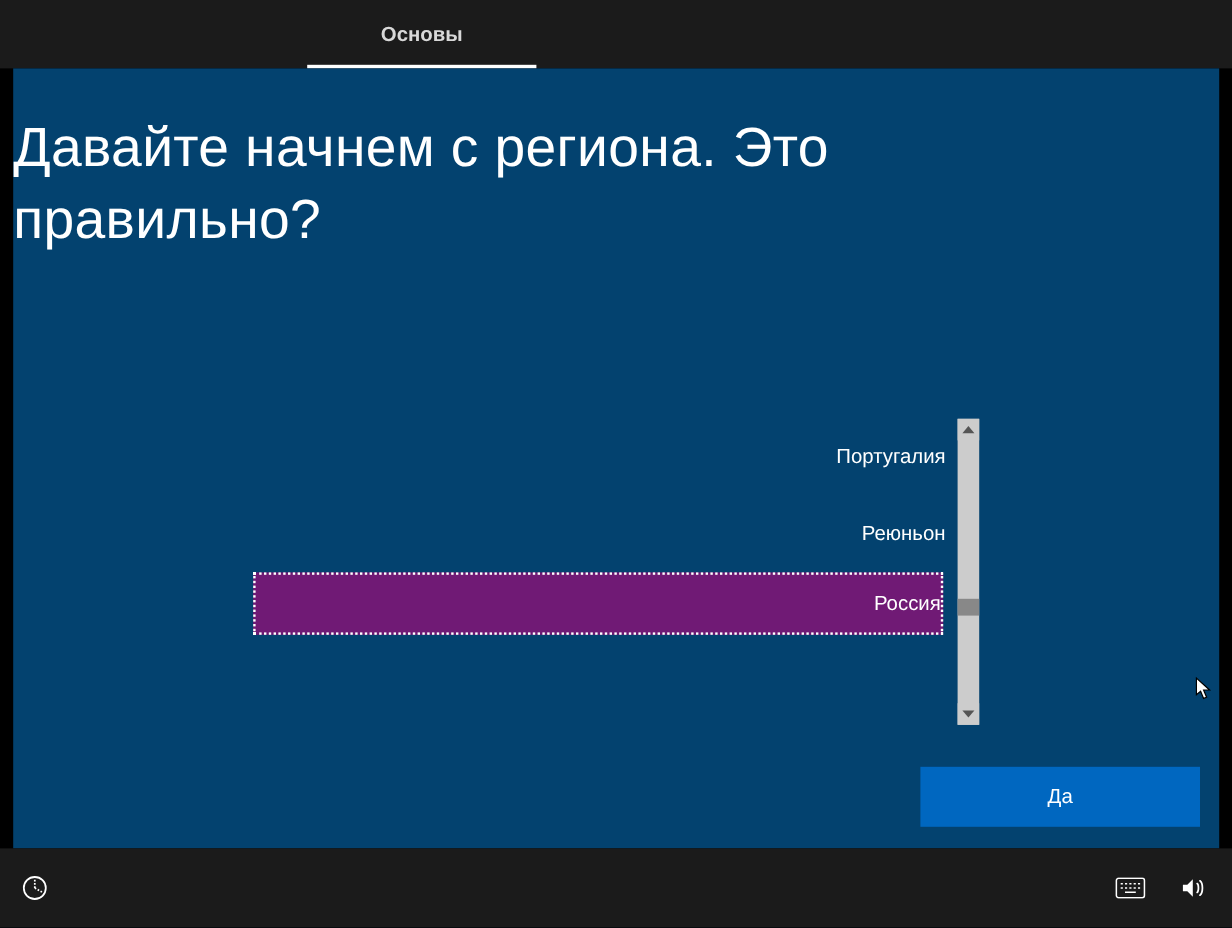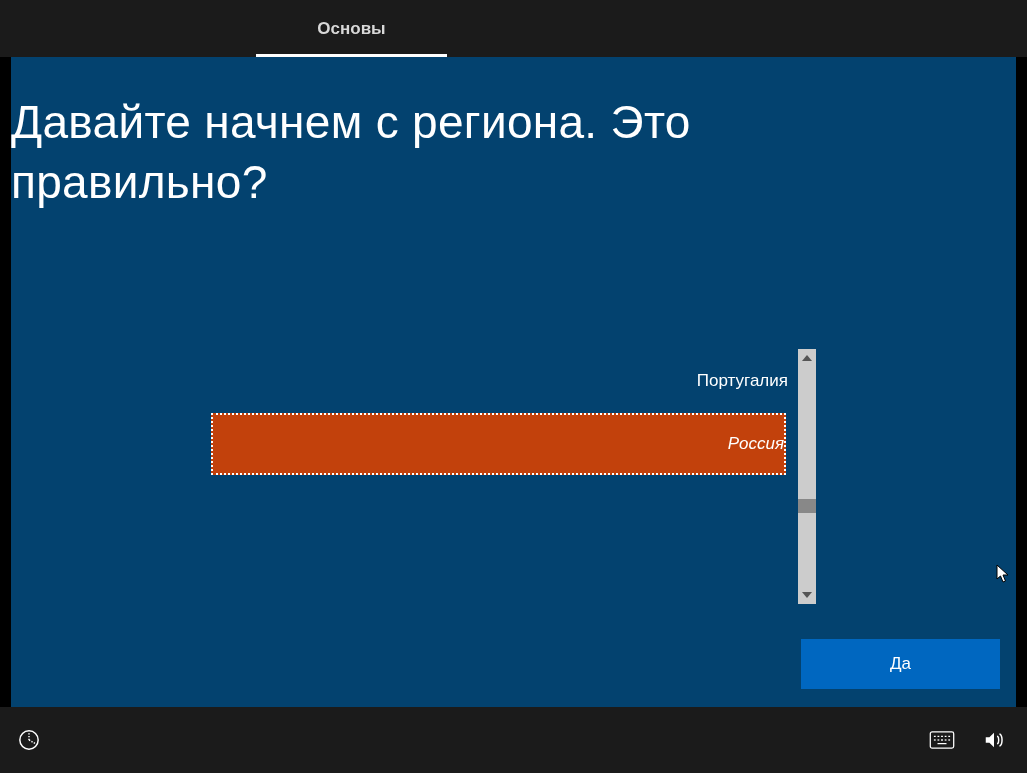--- a/index.html
+++ b/index.html
@@ -5,28 +5,28 @@
     * { margin: 0; padding: 0; box-sizing: border-box; }
     html, body { width: 1027px; height: 773px; overflow: hidden; font-family: "Segoe UI Light", "Segoe UI", Arial, sans-serif; background: #000; }
     .screen { width: 1027px; height: 773px; background: #000; position: relative; }
     .topbar { width: 100%; height: 57px; background: #1b1b1b; position: relative; }
     .tab { position: absolute; left: 256px; top: 0; width: 191px; height: 57px; display: flex; align-items: center; justify-content: center; color: #d8d8d8; font-size: 17px; font-weight: 700; }
     .tab-underline { position: absolute; left: 256px; top: 54px; width: 191px; height: 3px; background: #fff; }
     .content { position: absolute; left: 11px; top: 57px; width: 1005px; height: 650px; background: #03426f; }
     .heading { position: absolute; top: 36px; left: 0; width: 100%; color: #fff; font-size: 46px; font-weight: 300; line-height: 1.3; letter-spacing: 0.3px; }
     .listbox { position: absolute; left: 200px; top: 292px; width: 605px; height: 255px; }
     .list-item { width: 577px; height: 64px; display: flex; align-items: center; padding-left: 16px; color: #fff; font-size: 17px; font-weight: 400; cursor: pointer; justify-content: flex-end; }
-    .list-item.selected { background: #c2410c; border: 2px dotted #ffffff; width: 575px; height: 62px; margin-left: 0; font-style: italic; }
+    .list-item.selected { background: #701a75; border: 2px dotted #ffffff; width: 575px; height: 52px; margin-left: 0; }
     .scrollbar { position: absolute; right: 0; top: 0; width: 18px; height: 255px; background: #cccccc; }
     .scroll-arrow-up { position: absolute; top: 0; left: 0; width: 18px; height: 18px; background: #cccccc; display: flex; align-items: center; justify-content: center; }
     .scroll-arrow-down { position: absolute; bottom: 0; left: 0; width: 18px; height: 18px; background: #cccccc; display: flex; align-items: center; justify-content: center; }
     .scroll-arrow-up::before { content: ""; border-left: 5px solid transparent; border-right: 5px solid transparent; border-bottom: 6px solid #555; }
     .scroll-arrow-down::before { content: ""; border-left: 5px solid transparent; border-right: 5px solid transparent; border-top: 6px solid #555; }
     .scroll-thumb { position: absolute; left: 0; width: 18px; background: #888888; }
-    .yes-btn { position: absolute; right: 16px; bottom: 18px; width: 199px; height: 50px; background: #0067c0; color: #fff; border: none; font-size: 17px; cursor: pointer; font-family: inherit; }
+    .yes-btn { position: absolute; right: 16px; bottom: 18px; width: 233px; height: 50px; background: #0067c0; color: #fff; border: none; font-size: 17px; cursor: pointer; font-family: inherit; }
     .bottombar { position: absolute; left: 0; bottom: 0; width: 1027px; height: 66px; background: #1b1b1b; }
     .ease-icon { position: absolute; left: 18px; top: 22px; width: 22px; height: 22px; cursor: pointer; }
     .kbd-icon { position: absolute; right: 72px; top: 24px; width: 26px; height: 18px; cursor: pointer; }
     .vol-icon { position: absolute; right: 22px; top: 22px; width: 22px; height: 22px; cursor: pointer; }
     .cursor { position: absolute; left: 996px; top: 564px; width: 14px; height: 20px; pointer-events: none; z-index: 9999; }
   </style>
 </head>
 <body>
 
 <div class="screen">
@@ -37,20 +37,23 @@
     </div>
     <div class="tab-underline"></div>
   </div>
 
   <div class="content">
     <div class="heading"><span>Давайте начнем с региона. Это<br>правильно?</span></div>
 
     <div class="listbox">
       <div class="list-item">
         <span>Португалия</span>
+      </div>
+      <div class="list-item">
+        <span>Реюньон</span>
       </div>
       <div class="list-item selected">
         <span>Россия</span>
       </div>
 
       <div class="scrollbar">
         <div class="scroll-arrow-up"></div>
         <div class="scroll-thumb" style="top:150px;height:14px;"></div>
         <div class="scroll-arrow-down"></div>
       </div>

